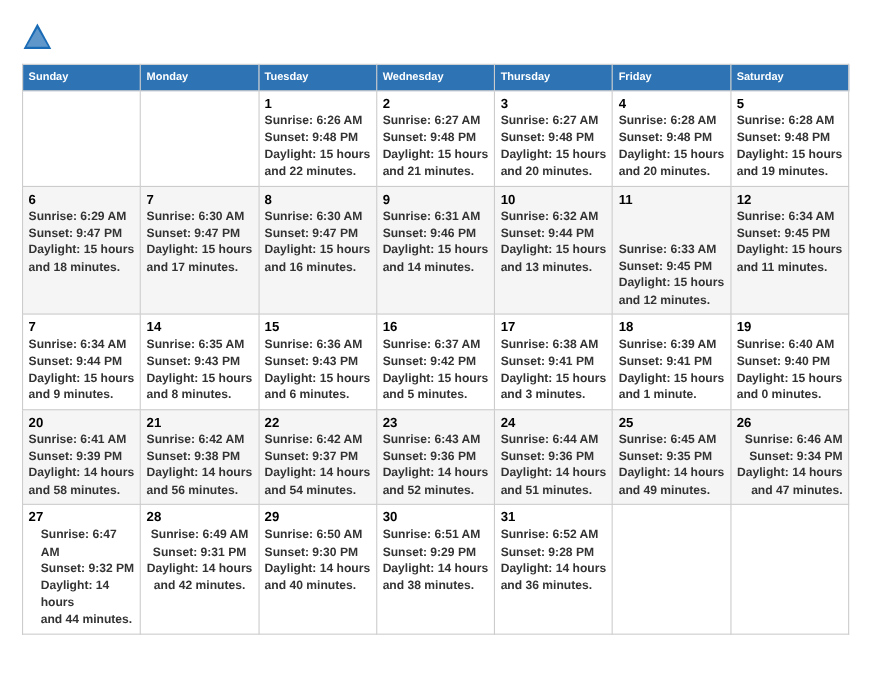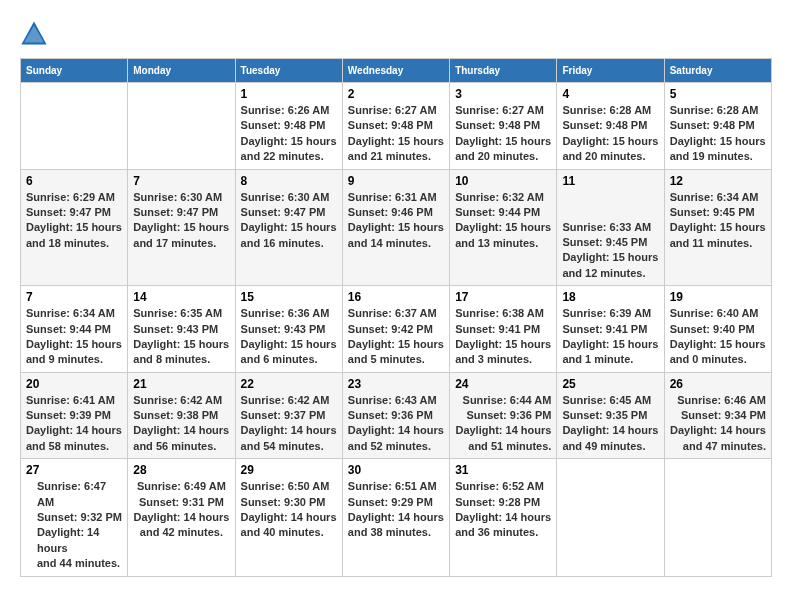--- a/index.html
+++ b/index.html
@@ -285,21 +285,21 @@
         </td>
         <td>
           <span class="day-number">23</span>
           <div class="day-info" style="white-space: pre-line;">Sunrise: 6:43 AM
 Sunset: 9:36 PM
 Daylight: 14 hours
 and 52 minutes.</div>
         </td>
         <td>
           <span class="day-number">24</span>
-          <div class="day-info" style="white-space: pre-line; text-align: right;">Sunrise: 6:44 AM
+          <div class="day-info" style="white-space: pre-line;">Sunrise: 6:44 AM
 Sunset: 9:36 PM
 Daylight: 14 hours
 and 51 minutes.</div>
         </td>
         <td>
           <span class="day-number">25</span>
           <div class="day-info" style="white-space: pre-line;">Sunrise: 6:45 AM
 Sunset: 9:35 PM
 Daylight: 14 hours
 and 49 minutes.</div>

